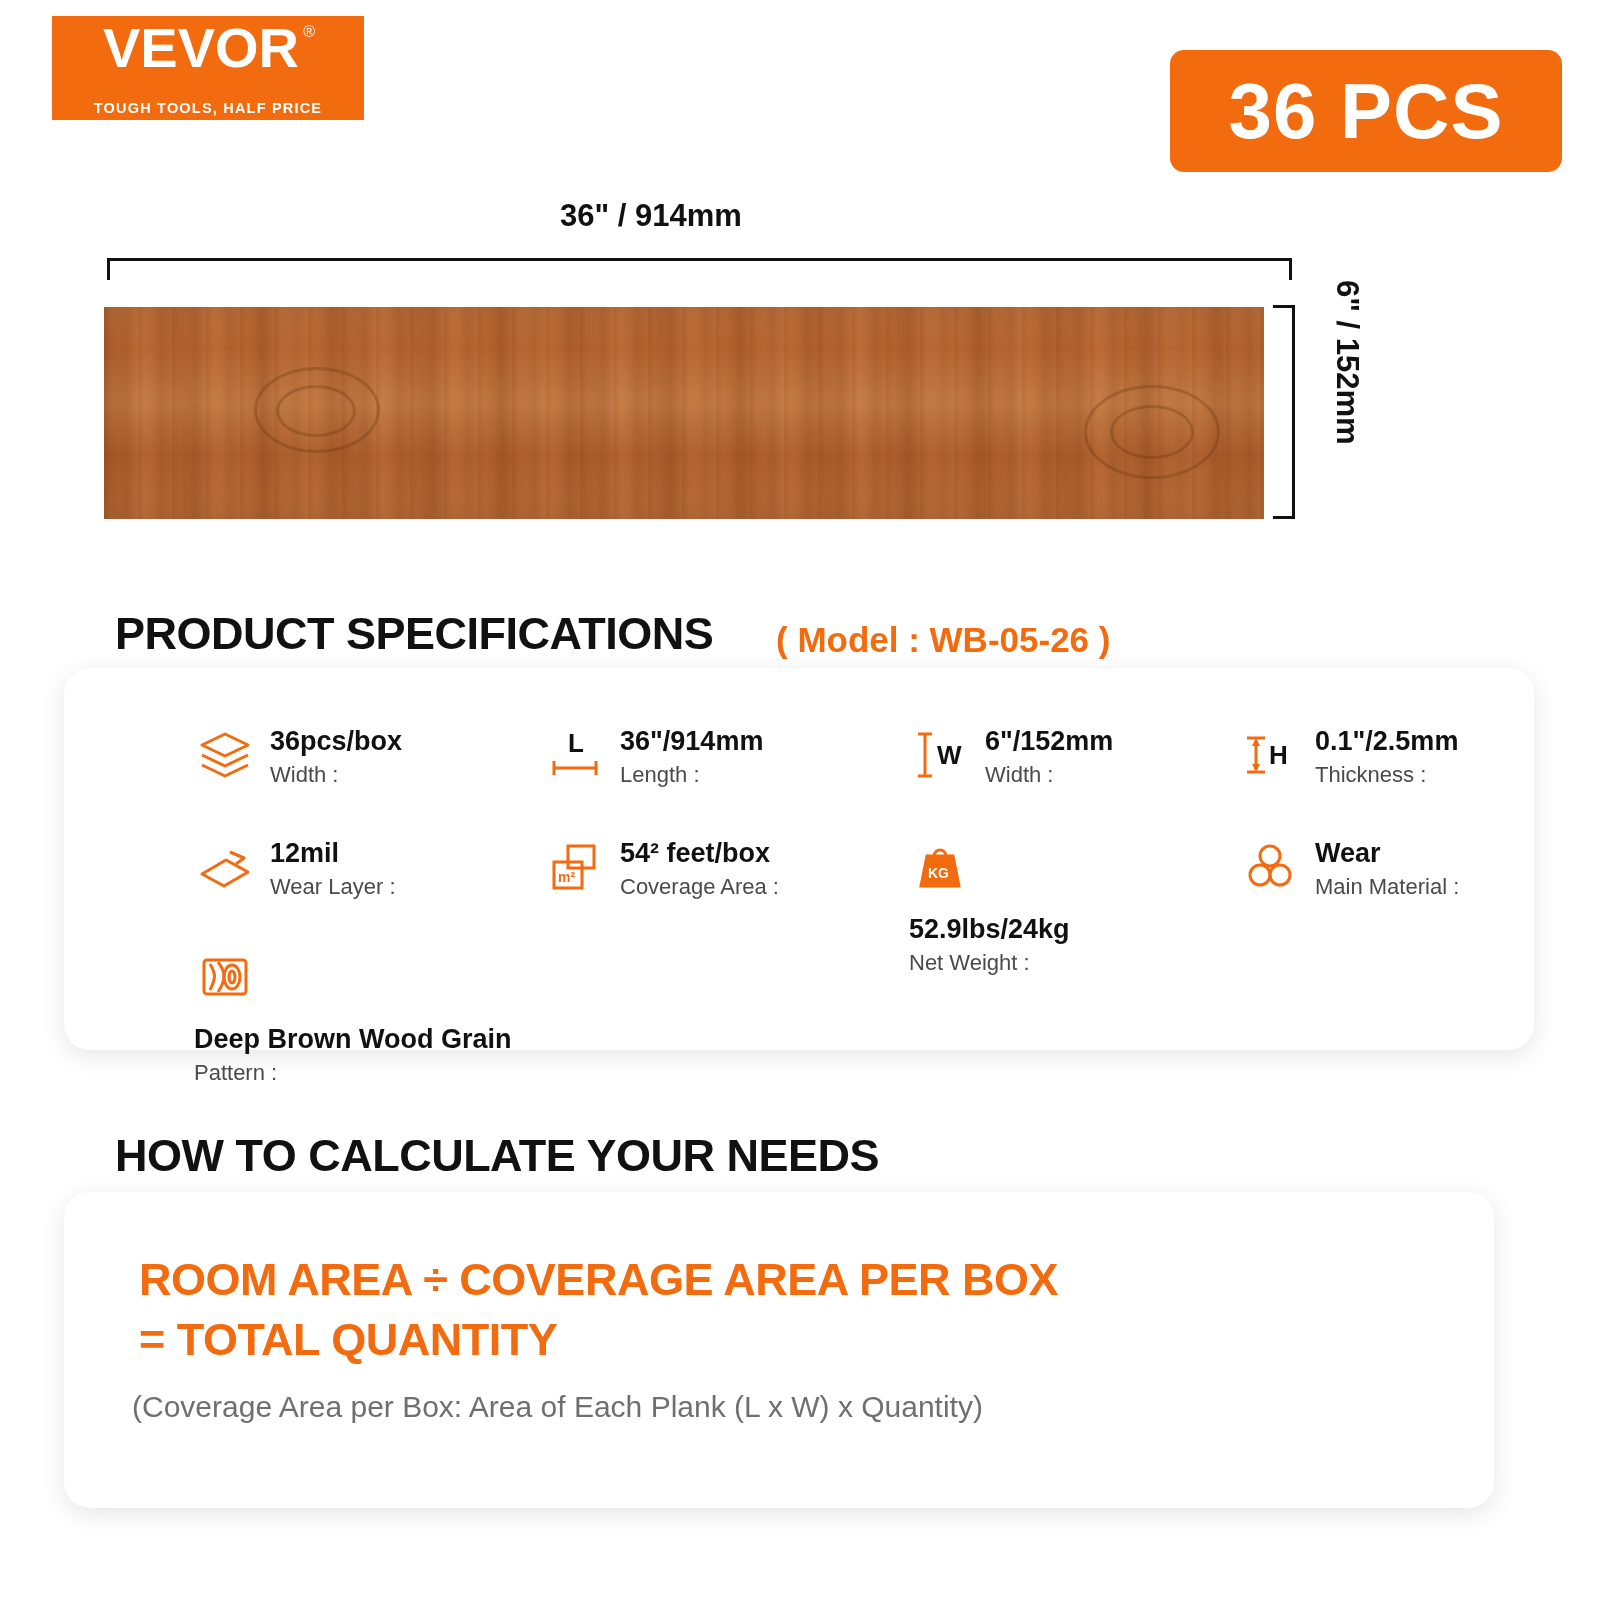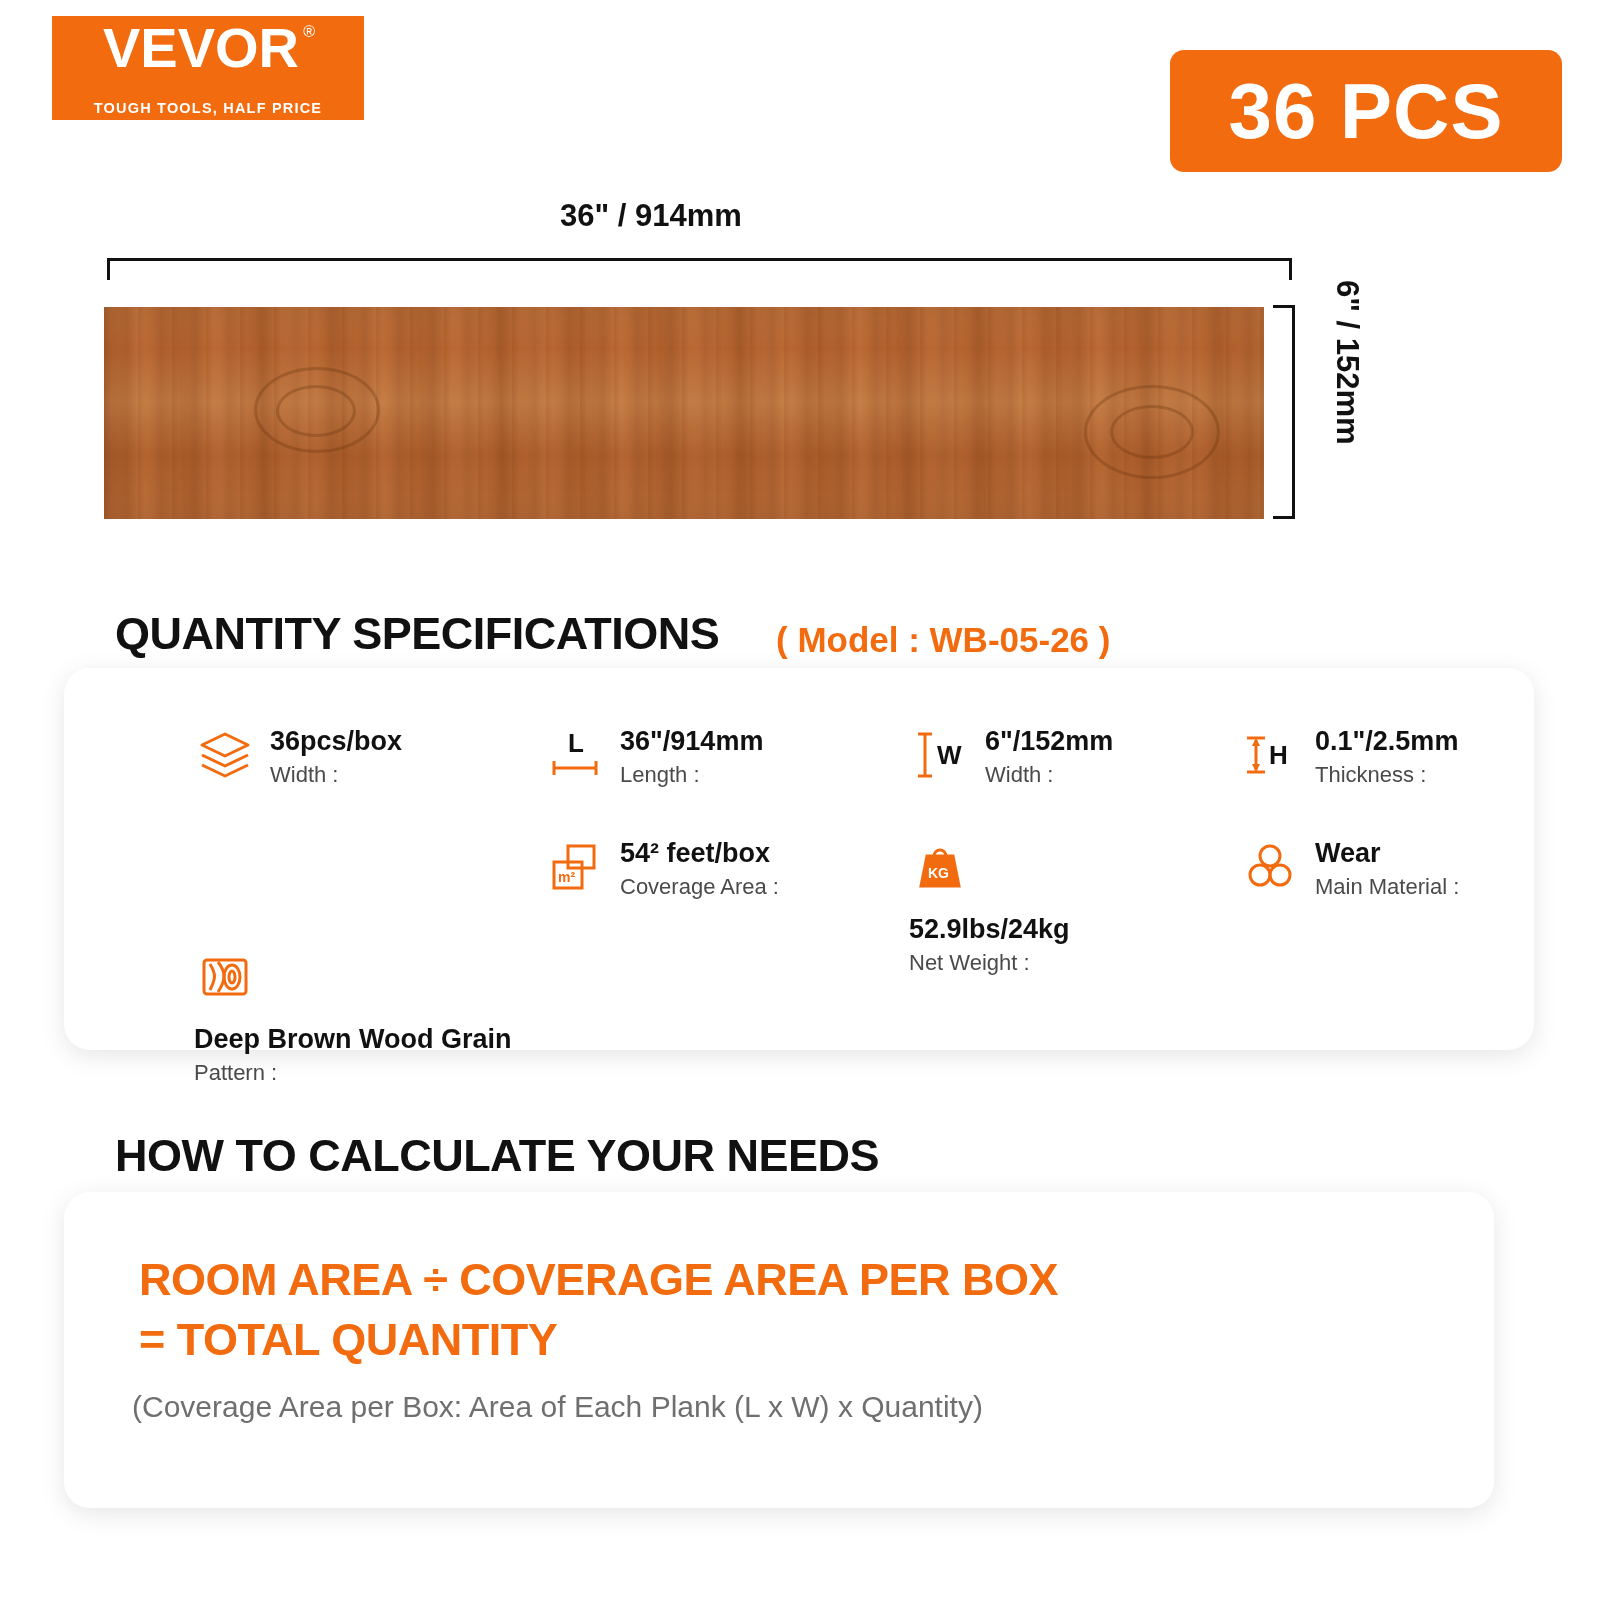--- a/index.html
+++ b/index.html
@@ -255,21 +255,21 @@
 <div class="plank">
   <div class="plank-knot" style="left:150px; top:60px; width:120px; height:80px;"></div>
   <div class="plank-knot" style="left:172px; top:78px; width:74px; height:46px;"></div>
   <div class="plank-knot" style="left:980px; top:78px; width:130px; height:88px;"></div>
   <div class="plank-knot" style="left:1006px; top:98px; width:78px; height:48px;"></div>
 </div>
 
 <div class="dim-right-bracket"></div>
 <div class="dim-right-label">6" / 152mm</div>
 
-<div class="section-heading" style="left:115px; top:608px;">QUANTITY SPECIFICATIONS</div>
+<div class="section-heading" style="left:115px; top:608px;">PRODUCT SPECIFICATIONS</div>
 <div class="model-text" style="left:776px; top:620px;">( Model : WB-05-26 )</div>
 
 <div class="card" id="spec-card">
   <div class="spec-grid">
 
     <div class="spec-item" style="left:130px; top:56px;">
       <span class="spec-icon">
         <svg width="58" height="58" viewBox="0 0 58 58" fill="none" stroke="#f26b0f" stroke-width="3" stroke-linejoin="round">
           <polygon points="29,8 52,19 29,30 6,19"></polygon>
           <polyline points="6,29 29,40 52,29"></polyline>
@@ -322,20 +322,32 @@
           <polygon points="15,46 11,38 19,38" fill="#f26b0f" stroke="none"></polygon>
           <text x="28" y="38" font-size="26" font-family="Liberation Sans, sans-serif" fill="#111" stroke="none" font-weight="bold">H</text>
         </svg>
       </span>
       <span class="spec-text">
         <span class="spec-value" style="display:block;">0.1"/2.5mm</span>
         <span class="spec-label" style="display:block;">Thickness :</span>
       </span>
     </div>
 
+    <div class="spec-item" style="left:130px; top:168px;">
+      <span class="spec-icon">
+        <svg width="58" height="58" viewBox="0 0 58 58" fill="none" stroke="#f26b0f" stroke-width="3" stroke-linejoin="round">
+          <path d="M6 36 L30 22 L52 34 L28 48 Z"></path>
+          <path d="M34 14 L48 20 L40 26"></path>
+        </svg>
+      </span>
+      <span class="spec-text">
+        <span class="spec-value" style="display:block;">12mil</span>
+        <span class="spec-label" style="display:block;">Wear Layer :</span>
+      </span>
+    </div>
 
     <div class="spec-item" style="left:480px; top:168px;">
       <span class="spec-icon">
         <svg width="58" height="58" viewBox="0 0 58 58" fill="none" stroke="#f26b0f" stroke-width="3">
           <rect x="22" y="8" width="26" height="22"></rect>
           <rect x="8" y="24" width="28" height="26"></rect>
           <text x="12" y="44" font-size="14" font-family="Liberation Sans, sans-serif" fill="#f26b0f" stroke="none" font-weight="bold">m²</text>
         </svg>
       </span>
       <span class="spec-text">

